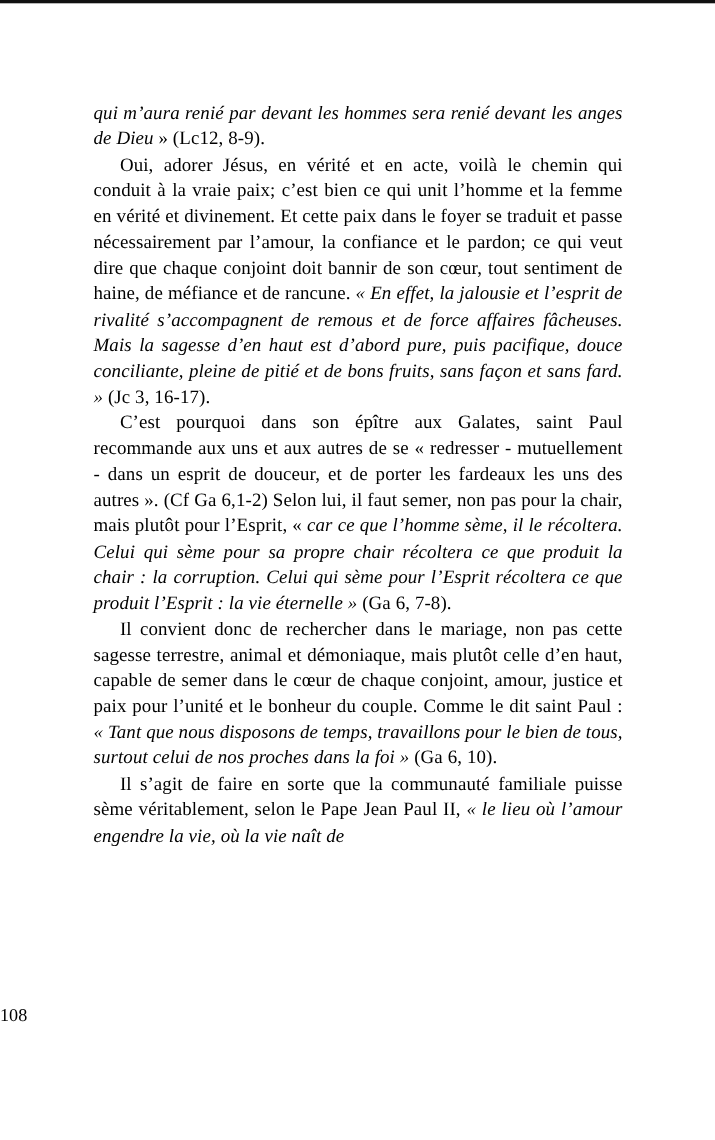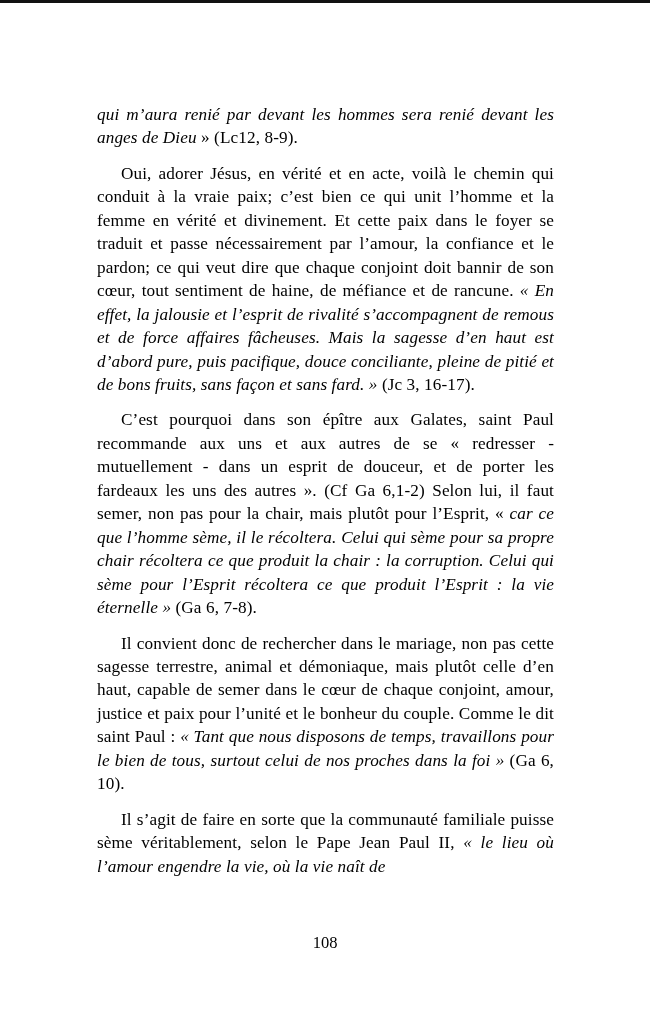--- a/index.html
+++ b/index.html
@@ -29,35 +29,34 @@
     position: absolute;
     left: 85px;
     top: 91px;
     width: 481px;
     font-size: 17.2px;
     line-height: 23.45px;
     text-align: justify;
     letter-spacing: 0.1px;
   }
   .text-block p {
-    margin: 12px;
+    margin: 0;
     padding: 0;
   }
   .text-block p.indent {
     text-indent: 24px;
   }
   .text-block span.italic {
     font-style: italic;
   }
   .page-number {
     position: absolute;
     left: 0;
-    top: 932px;
+    top: 912px;
     width: 100%;
-    text-align: center;
     font-size: 16.5px;
     line-height: 22px;
   }
 </style>
 </head>
 <body>
 
 <div class="page">
   <div class="scan-edge-top"></div>
   <div class="text-block">

